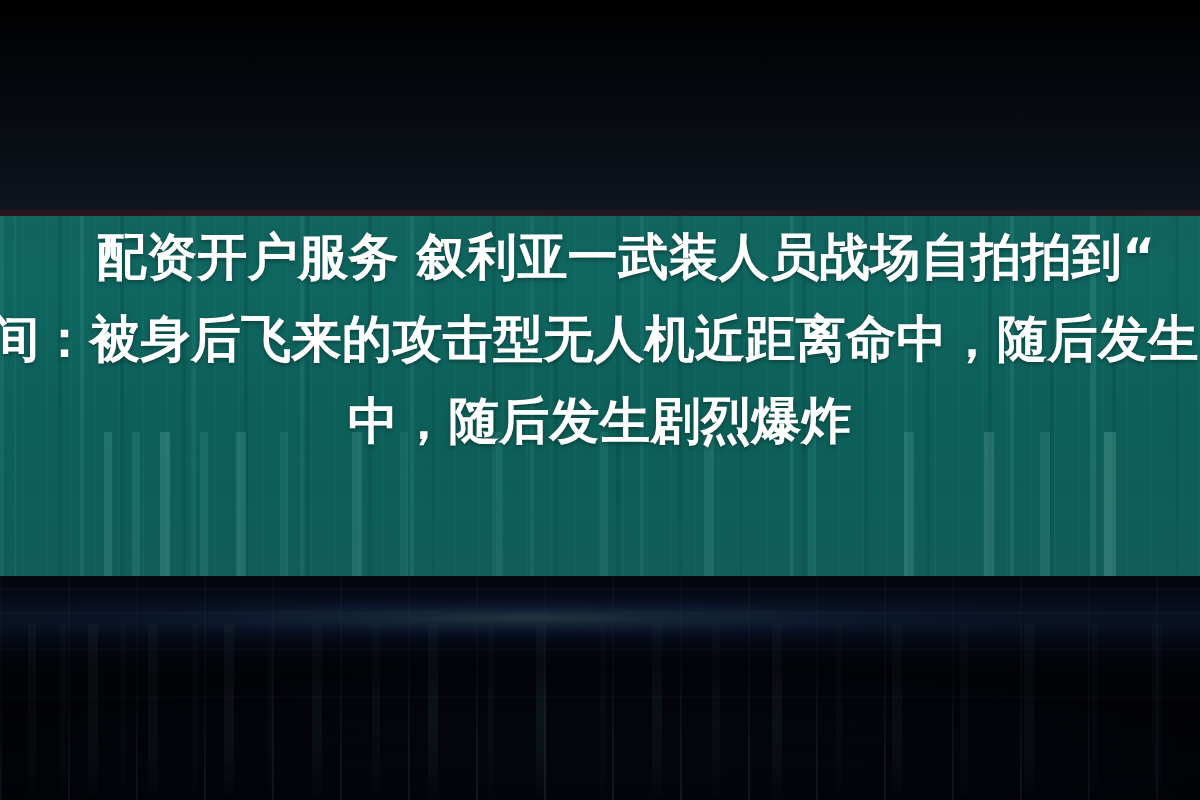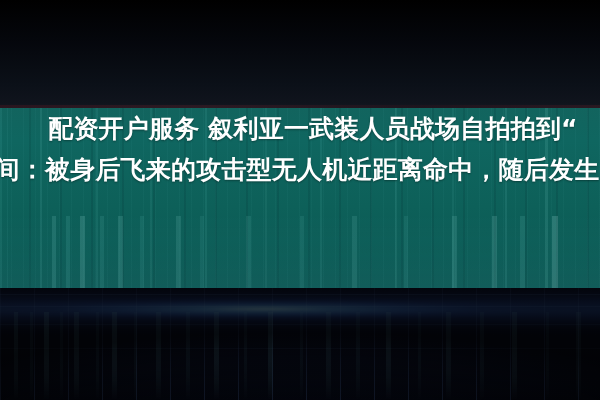--- a/index.html
+++ b/index.html
@@ -241,15 +241,16 @@
     <div id="grid-h"></div>
     <div id="glow-streak2"></div>
     <div id="glow-streak"></div>
     <div id="bot-candles"></div>
     <div id="bot-vignette"></div>
   </div>
 
   <div id="headline">
     <div class="hl-line clip-right">配资开户服务 叙利亚一武装人员战场自拍拍到“</div>
     <div class="hl-line clip-both">间：被身后飞来的攻击型无人机近距离命中，随后发生</div>
+    <div class="hl-line">中，随后发生剧烈爆炸</div>
   </div>
 
 </div>
 
 </body></html>

